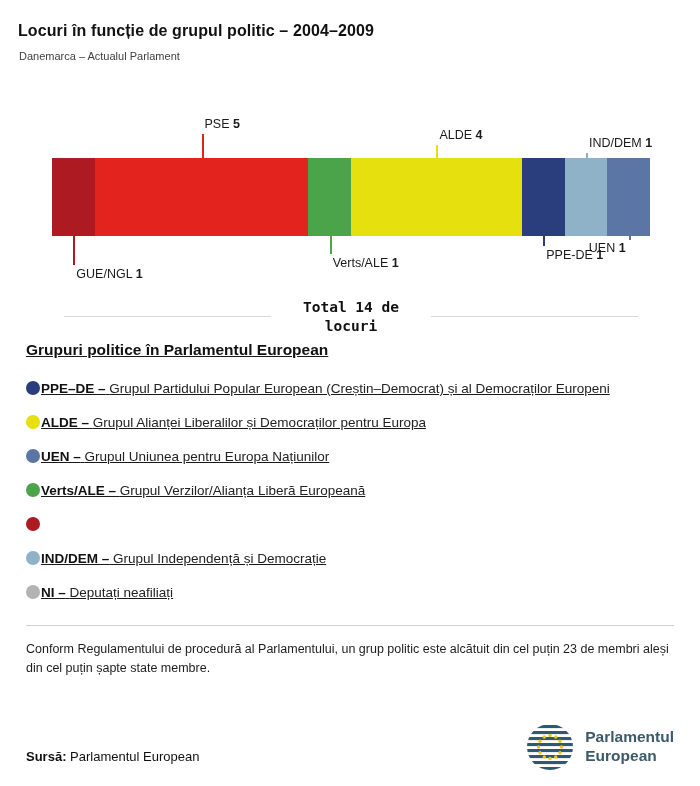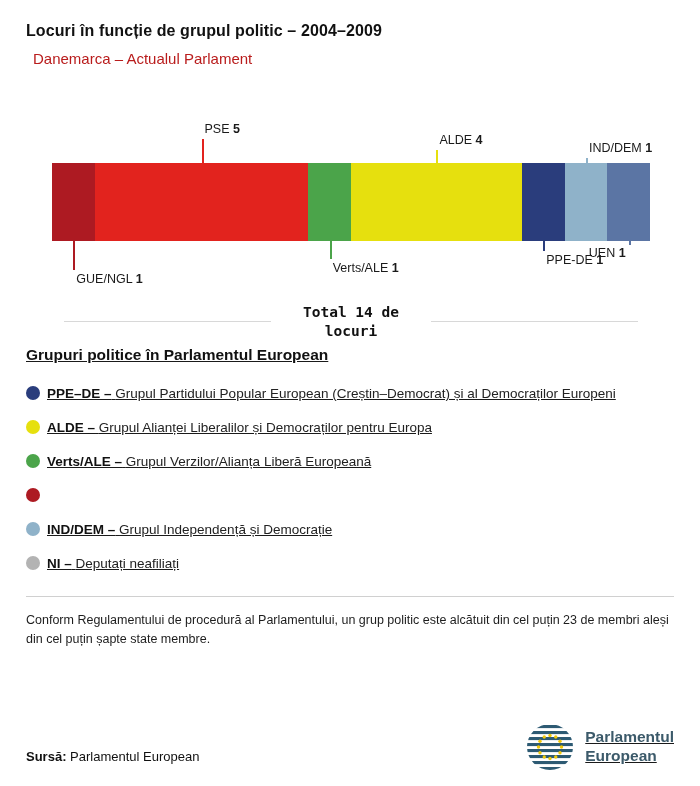--- a/index.html
+++ b/index.html
@@ -8,23 +8,23 @@
   body {
     width:700px; height:786px;
     font-family:"Liberation Sans", sans-serif;
     color:#1a1a1a;
     position:relative;
     overflow:hidden;
   }
   .page { position:relative; width:700px; height:786px; }
 
   
-  .header { padding:22px 26px 0 26px; }
+  .header { padding:22px 26px 0 18px; }
   .title  { font-size:16px; font-weight:700; color:#111; letter-spacing:.1px; }
-  .subtitle { font-size:15px; font-weight:400; color:#b91c1c; margin:10px 0 0 7px; }
+  .subtitle { font-size:11px; font-weight:400; color:#404040; margin:10px 0 0 1px; }
 
   
   .chart { margin:40px 50px 0 52px; position:relative; }
   .above-region { position:relative; height:56px; }
   .below-region { position:relative; height:50px; }
   .bar { display:flex; height:78px; width:100%; }
   .segment { height:100%; }
 
   .callout { position:absolute; width:0; }
   .above-region .callout { bottom:0; height:100%; }
@@ -43,34 +43,34 @@
   .total-rule { flex:1; height:1px; background:#d8d8d8; }
   .total-text {
     font-family:"DejaVu Sans Mono", monospace;
     font-weight:700; font-size:14.5px; line-height:1.28;
     width:132px; text-align:center; color:#111;
   }
 
   
   .legend { margin:6px 26px 0 26px;text-decoration:underline; }
   .legend-heading { font-size:15.5px; font-weight:700; color:#111; margin-bottom:12px; }
-  .legend-item { display:flex; align-items:center; gap:7px; height:34px; }
+  .legend-item { display:flex; align-items:center; gap:1px; height:34px; }
   .dot { width:14px; height:14px; border-radius:50%; flex:0 0 14px; }
   .legend-text { font-size:13.5px; color:#222; }
   .legend-text b { font-weight:700; color:#111; }
 
   
   .rule { height:1px; background:#d0d0d0; margin:16px 26px 0 26px; }
   .note { margin:14px 26px 0 26px; font-size:12.5px; line-height:1.5; color:#1d1d1d; }
 
   .bottom { position:absolute; left:26px; right:26px; bottom:14px;
             display:flex; align-items:flex-end; justify-content:space-between; }
   .source { font-size:13px; color:#111; margin-bottom:8px; }
   .source b { font-weight:700; }
-  .logo { display:flex; align-items:center; gap:10px;text-decoration:underline; }
+  .logo { display:flex; align-items:center; gap:10px; }
   .logo-text { font-size:15.5px; font-weight:700; color:#3c5a6a; line-height:1.22; }
 </style>
 </head>
 <body>
 
 <div class="page">
 
   <div class="header">
     <h1 class="title">Locuri în funcție de grupul politic – 2004–2009</h1>
     <h2 class="subtitle">Danemarca – Actualul Parlament</h2>
@@ -146,20 +146,24 @@
   <div class="legend">
     <div class="legend-heading">Grupuri politice în Parlamentul European</div>
 
     <div class="legend-item">
       <span class="dot" style="background: rgb(42, 61, 124);"></span>
       <span class="legend-text"><b>PPE–DE –</b> <span>Grupul Partidului Popular European (Creștin–Democrat) și al Democraților Europeni</span></span>
     </div>
     <div class="legend-item">
       <span class="dot" style="background: rgb(230, 224, 14);"></span>
       <span class="legend-text"><b>ALDE –</b> <span>Grupul Alianței Liberalilor și Democraților pentru Europa</span></span>
+    </div>
+    <div class="legend-item">
+      <span class="dot" style="background: rgb(91, 117, 164);"></span>
+      <span class="legend-text"><b>UEN –</b> <span>Grupul Uniunea pentru Europa Națiunilor</span></span>
     </div>
     <div class="legend-item">
       <span class="dot" style="background: rgb(75, 164, 74);"></span>
       <span class="legend-text"><b>Verts/ALE –</b> <span>Grupul Verzilor/Alianța Liberă Europeană</span></span>
     </div>
     <div class="legend-item">
       <span class="dot" style="background: rgb(173, 26, 34);"></span>
     </div>
     <div class="legend-item">
       <span class="dot" style="background: rgb(143, 178, 201);"></span>

